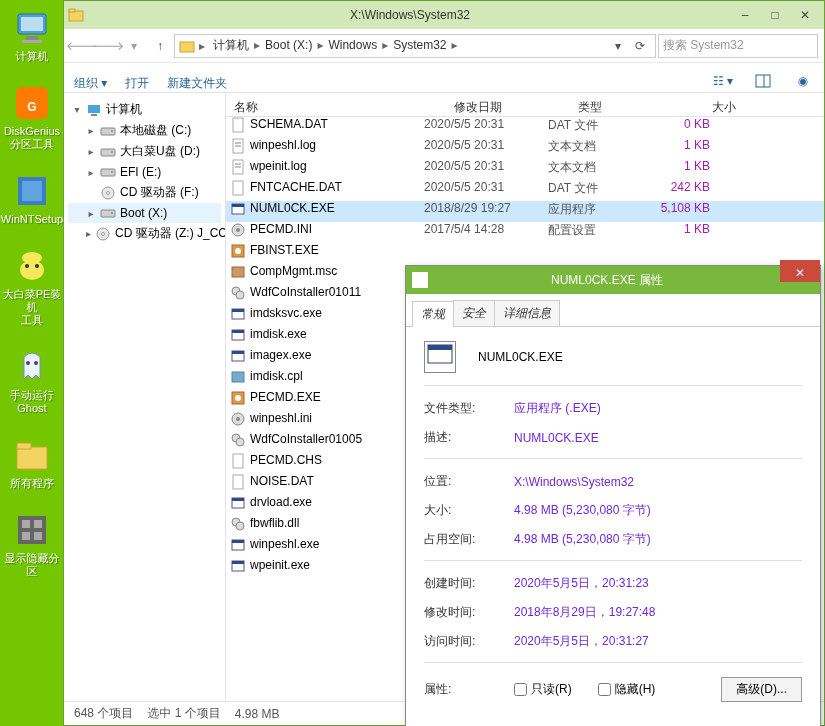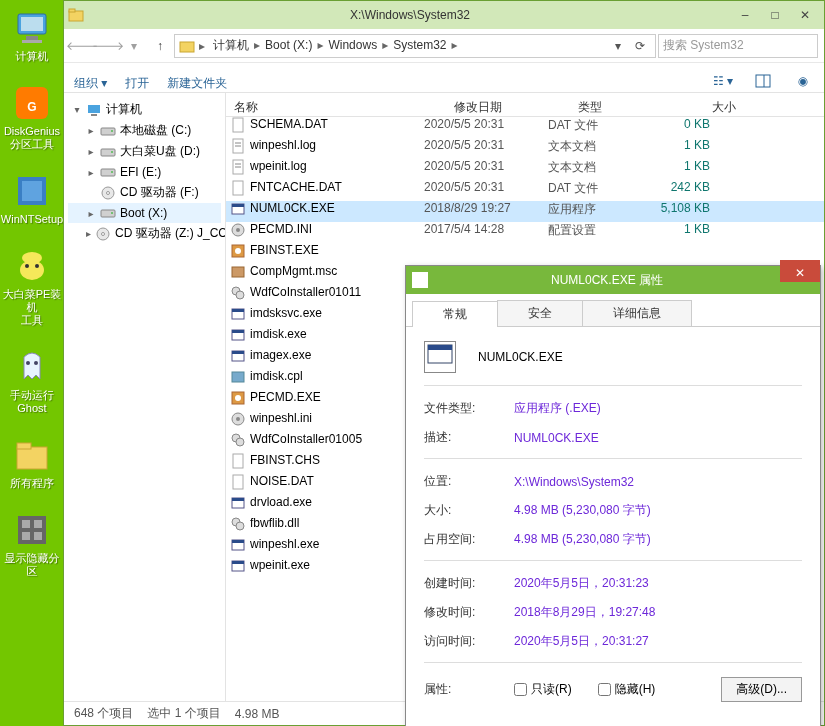--- a/index.html
+++ b/index.html
@@ -42,29 +42,29 @@
 .col.date{flex:0 0 124px;margin-left:26px;}
 .col.type{flex:0 0 86px;}
 .col.size{flex:0 0 88px;text-align:right;padding-right:12px;}
 .rows{flex:1;overflow:hidden;}
 .row{display:flex;align-items:flex-start;height:21px;padding-left:4px;}
 .row.sel{background:#cce8ff;}
 .row .ric{width:16px;height:16px;margin-right:4px;flex:0 0 16px;}
 .row .rn{flex:0 0 174px;white-space:nowrap;overflow:hidden;}
 .row .rd{flex:0 0 124px;color:#555;}
 .row .rt{flex:0 0 86px;color:#555;}
-.row .rs{flex:0 0 88px;text-align:right;padding-right:12px;color:#0f766e;}
+.row .rs{flex:0 0 88px;text-align:right;padding-right:12px;color:#a21caf;}
 .status{height:24px;border-top:1px solid #e3e3e3;display:flex;align-items:center;padding:0 10px;gap:14px;color:#555;}
 .props{position:absolute;left:405px;top:265px;width:416px;height:540px;background:#fff;border:1px solid #888;box-shadow:2px 2px 6px rgba(0,0,0,.25);}
 .props .pt{height:28px;background:#78b83c;color:#fff;display:flex;align-items:center;padding:0 6px;}
 .props .pt .pic{width:16px;height:16px;margin-right:6px;background:#fff;}
 .props .pt .ptl{flex:1;text-align:center;}
 .props .pt .px{width:40px;height:22px;background:#c94b3b;color:#fff;display:flex;align-items:center;justify-content:center;margin-right:-6px;margin-top:-6px;align-self:flex-start;padding-top:3px;}
 .tabs{display:flex;border-bottom:1px solid #ccc;padding:6px 6px 0 6px;gap:0;}
-.tab{padding:4px 30px;border:1px solid #ccc;border-bottom:none;background:#f5f5f5;color:#333;margin-right:-1px;cursor:pointer;}
+.tab{padding:4px 8px;border:1px solid #ccc;border-bottom:none;background:#f5f5f5;color:#333;margin-right:-1px;cursor:pointer;font-style:italic;}
 .tab.active{background:#fff;position:relative;top:1px;}
 .pbody{padding:14px 18px;}
 .prow{display:flex;align-items:center;margin-bottom:12px;}
 .prow .pl{flex:0 0 90px;color:#333;}
 .prow .pv{flex:1;color:#6d28d9;}
 .psep{height:1px;background:#ddd;margin:6px 0 14px 0;}
 .picon{width:32px;height:32px;border:1px solid #888;margin-right:22px;display:flex;align-items:flex-start;justify-content:flex-start;}
 .pname{border:none;font-size:12px;flex:1;}
 .pchk{display:flex;align-items:center;gap:4px;margin-right:26px;}
 .pchk input{width:13px;height:13px;}
@@ -470,21 +470,21 @@
             <span class="rd"></span>
             <span class="rt"></span>
             <span class="rs"></span>
           </div>
           <div class="row">
             <span class="ric">
               <svg width="16" height="16">
                 <rect x="3" y="1" width="10" height="14" fill="#fff" stroke="#aaa"></rect>
               </svg>
             </span>
-            <span class="rn">FBINST.CHS</span>
+            <span class="rn">PECMD.CHS</span>
             <span class="rd"></span>
             <span class="rt"></span>
             <span class="rs"></span>
           </div>
           <div class="row">
             <span class="ric">
               <svg width="16" height="16">
                 <rect x="3" y="1" width="10" height="14" fill="#fff" stroke="#aaa"></rect>
               </svg>
             </span>

